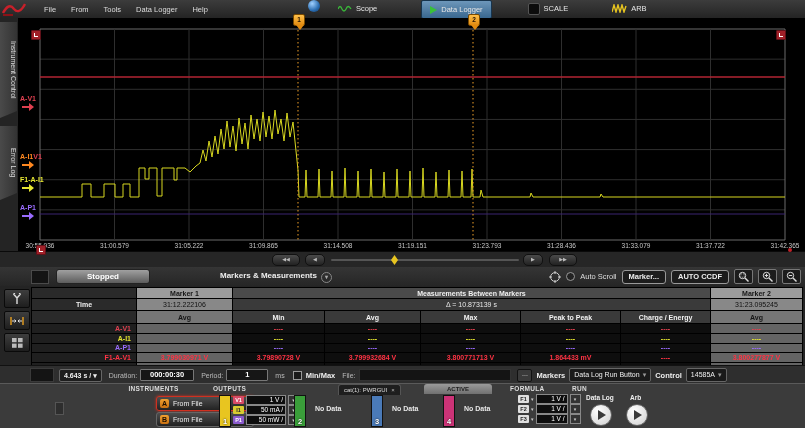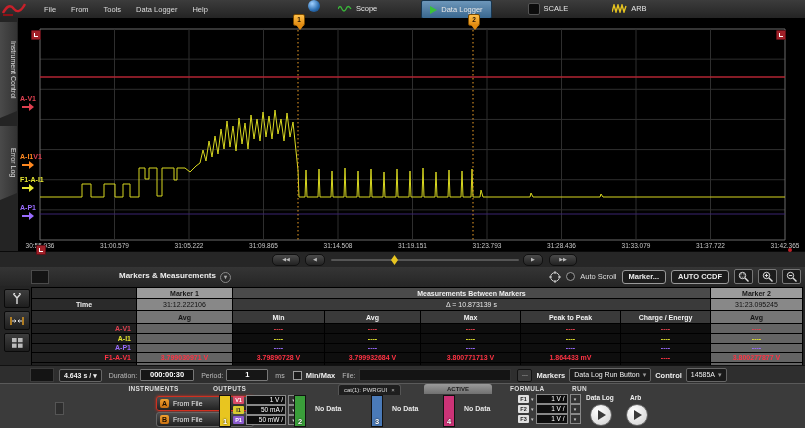--- a/index.html
+++ b/index.html
@@ -248,20 +248,21 @@
     <div class="sbtn sb-f">◀</div>
     <div class="strack">
       <div class="sthumb" id="sthumb" style="left: 60px;"></div>
     </div>
     <div class="sbtn sb-n">▶</div>
     <div class="sbtn sb-nn">▶▶</div>
   </div>
 
   <div id="statusrow">
     <div class="dark-sq"></div>
+    <div class="stopped">Stopped</div>
     <div class="panel-title">
       <span>Markers &amp; Measurements</span><span class="circ-chev">▾</span>
     </div>
     <div class="right-tools">
       <svg width="12" height="12" viewBox="0 0 12 12">
         <circle cx="6" cy="6" r="4.4" fill="none" stroke="#ccc" stroke-width="1"></circle>
         <path d="M6 0 V3 M6 9 V12 M0 6 H3 M9 6 H12" stroke="#ccc" stroke-width="1"></path>
       </svg>
       <span class="toggle-dot"></span>
       <span class="tool-lbl">Auto Scroll</span>

